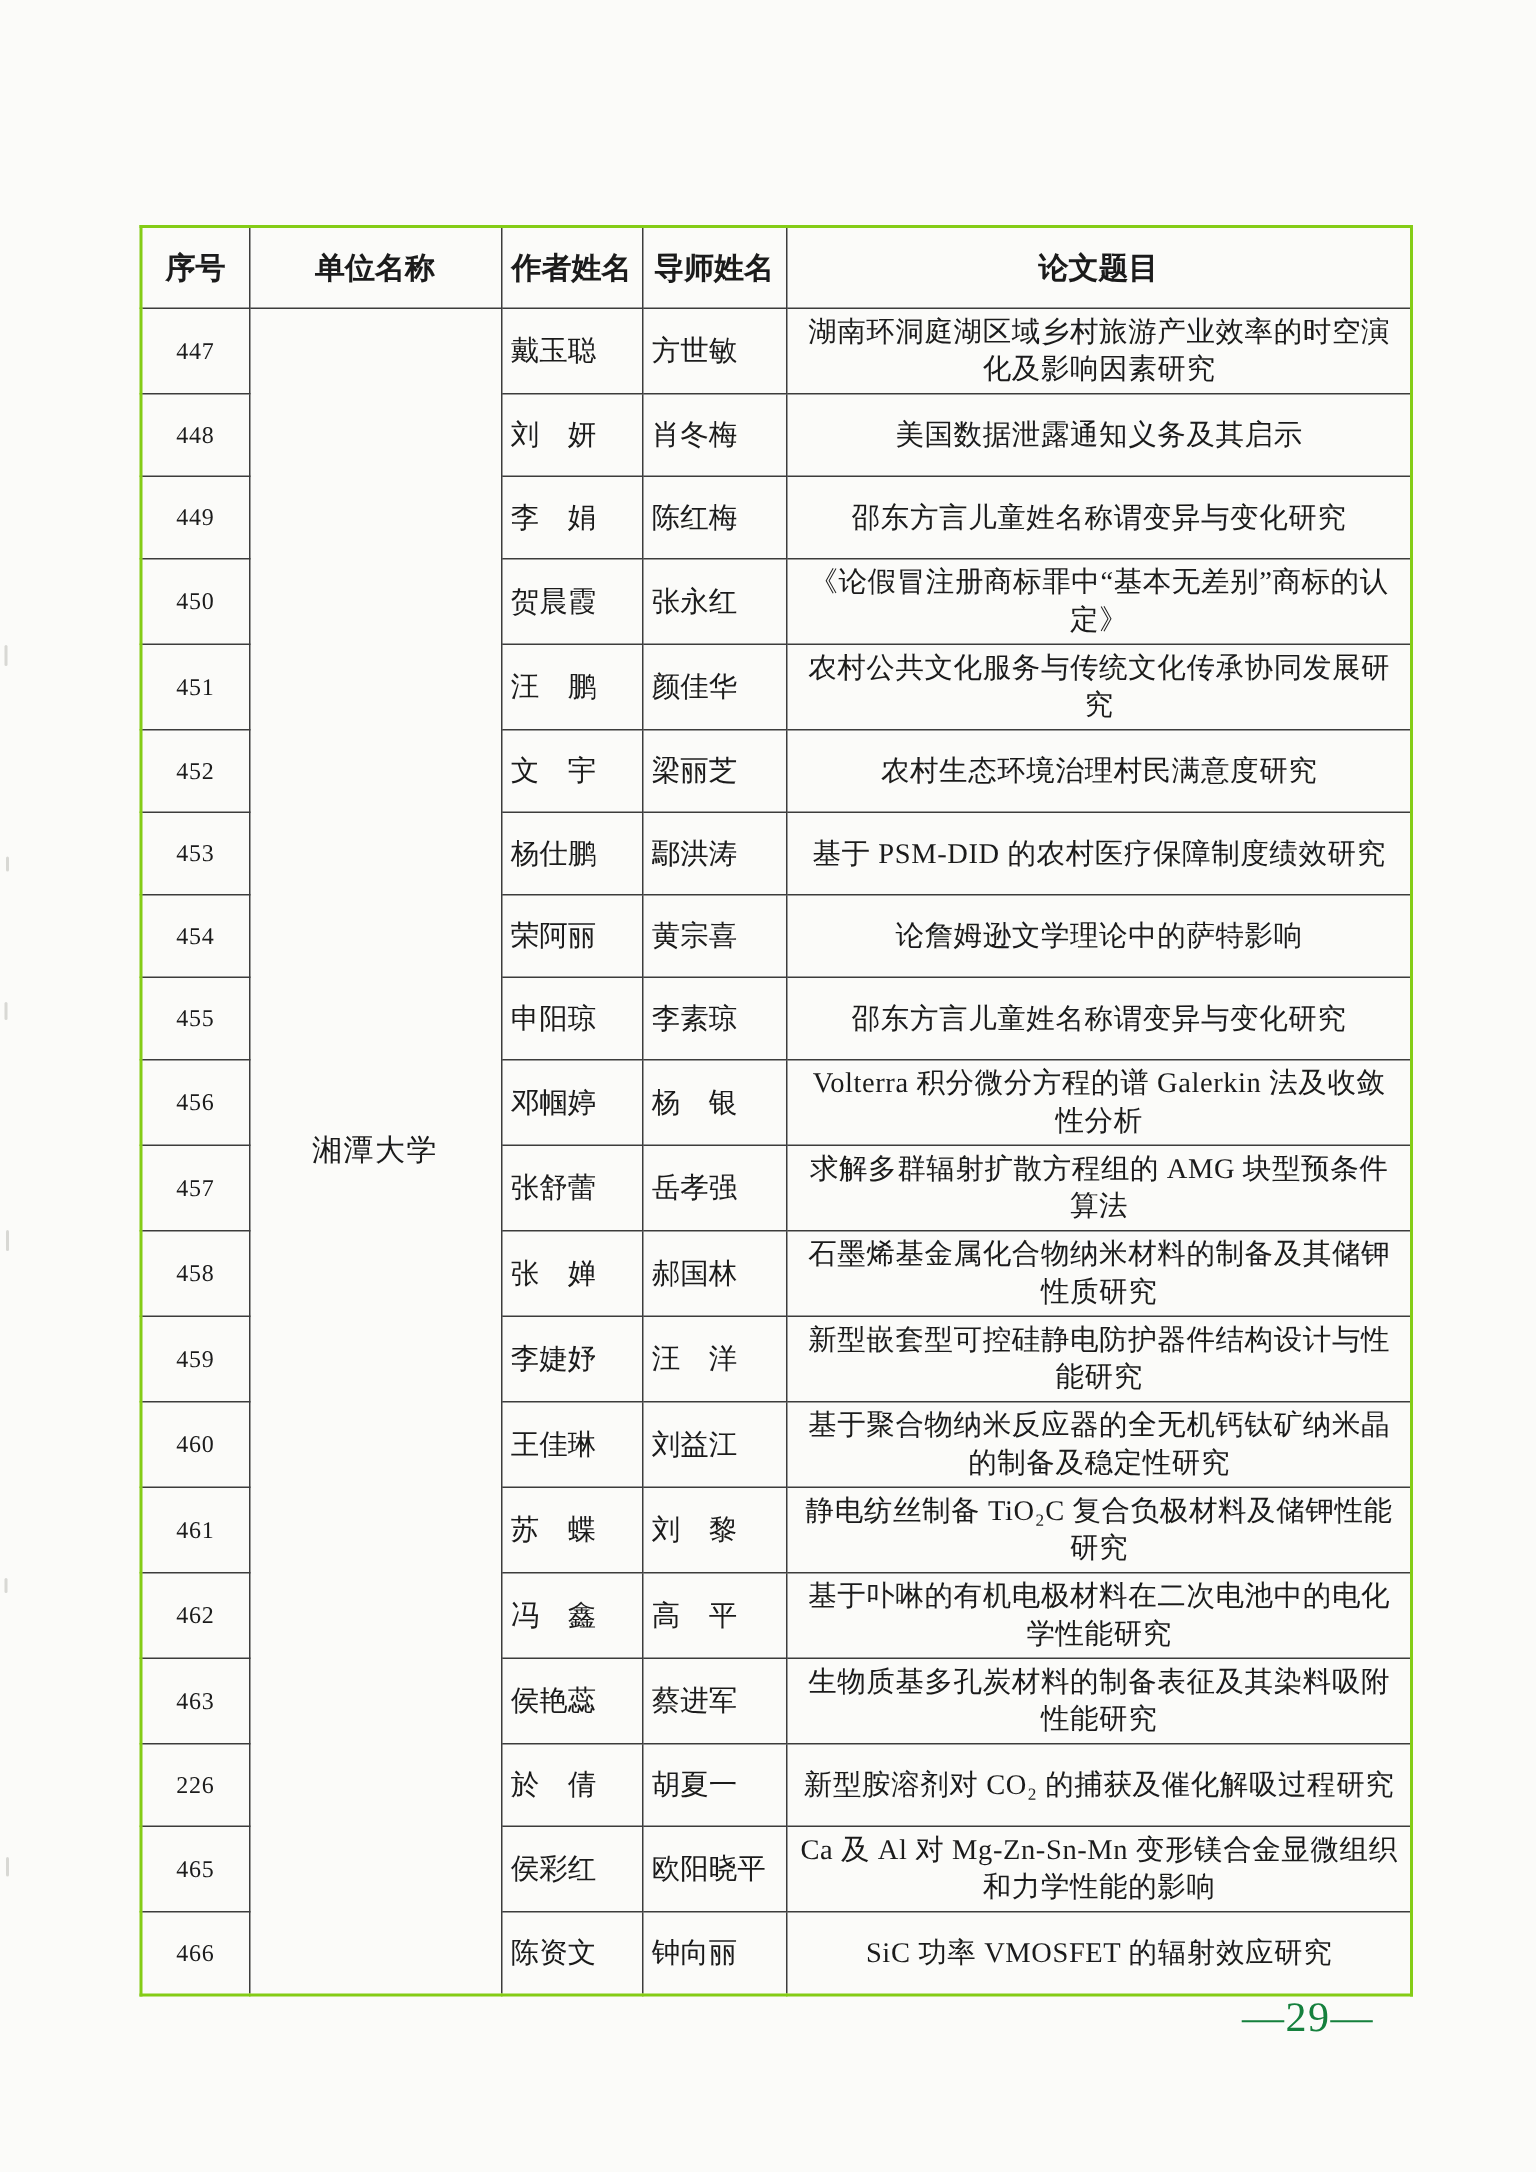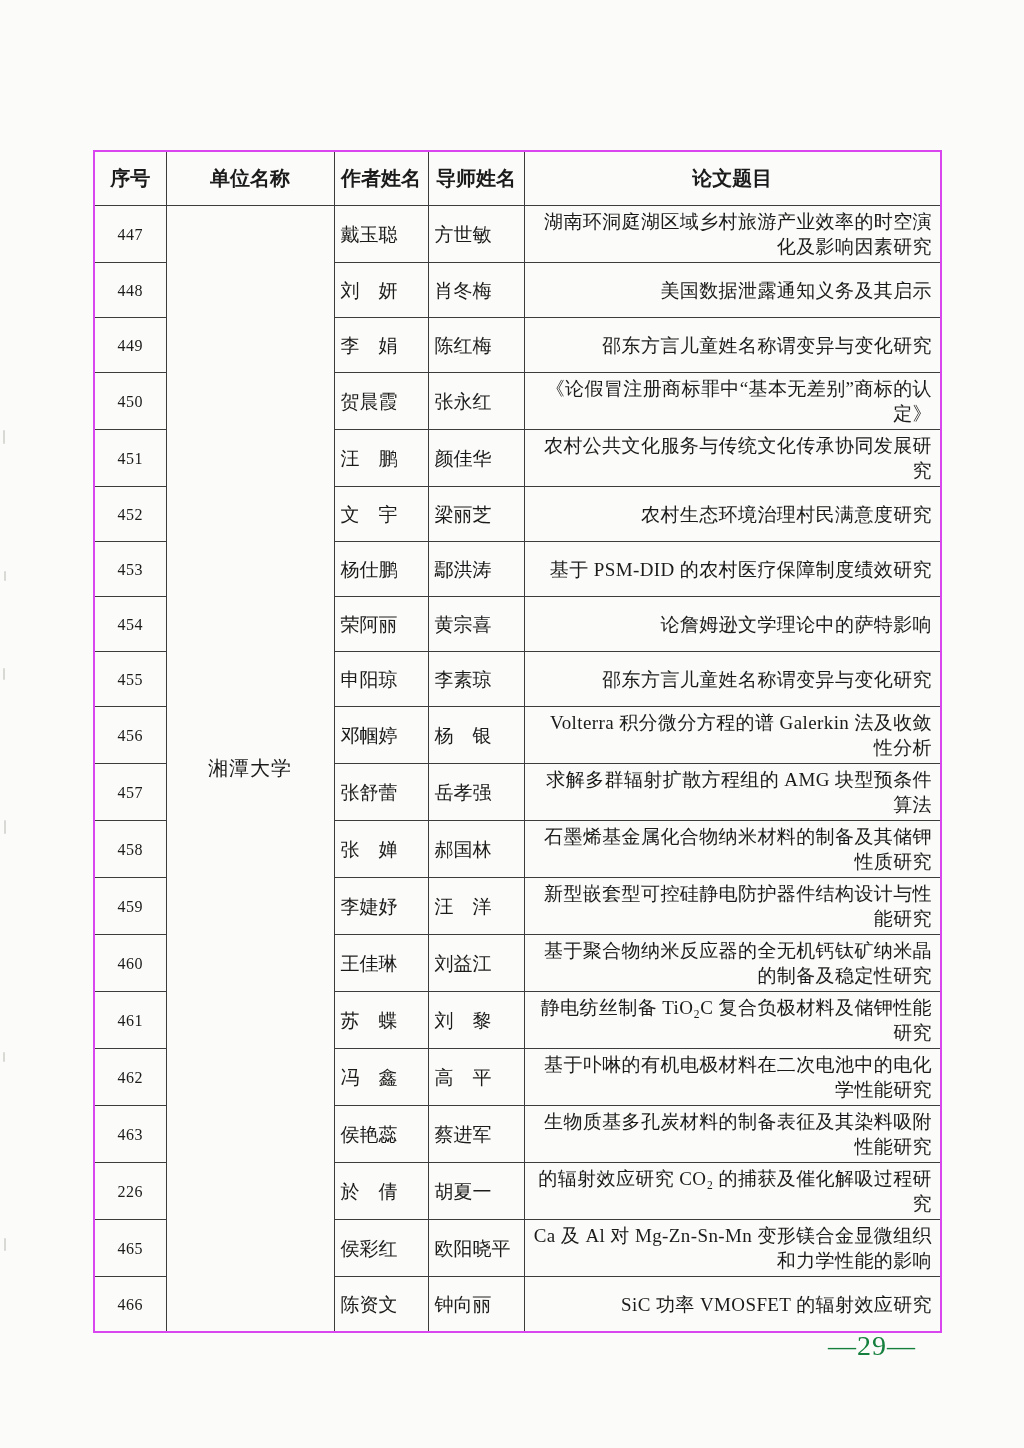--- a/index.html
+++ b/index.html
@@ -19,21 +19,21 @@
     position: absolute;
     inset: 0;
   }
   table.thesis-table {
     position: absolute;
     left: 93px;
     top: 150px;
     width: 847px;
     border-collapse: collapse;
     table-layout: fixed;
-    border: 2px solid #d946ef;
+    border: 2px solid #84cc16;
   }
   .thesis-table th,
   .thesis-table td {
     border: 1.5px solid #3c3c3c;
     vertical-align: middle;
     overflow: hidden;
   }
   .thesis-table th {
     height: 49px;
     font-size: 20px;
@@ -54,21 +54,21 @@
   }
   td.c-unit {
     text-align: center;
     font-size: 20px;
     letter-spacing: 1px;
   }
   td.c-name {
     text-align: left;
   }
   td.c-title {
-    text-align: right;
+    text-align: center;
     padding-left: 9px;
     padding-right: 8px;
     letter-spacing: 0.4px;
   }
   .page-number {
     position: absolute;
     left: 828px;
     top: 1330px;
     font-size: 28px;
     letter-spacing: 1px;
@@ -213,21 +213,21 @@
         <tr>
           <td class="c-serial">463</td>
           <td class="c-name">侯艳蕊</td>
           <td class="c-name">蔡进军</td>
           <td class="c-title">生物质基多孔炭材料的制备表征及其染料吸附性能研究</td>
         </tr>
         <tr>
           <td class="c-serial">226</td>
           <td class="c-name">於　倩</td>
           <td class="c-name">胡夏一</td>
-          <td class="c-title">的辐射效应研究 CO₂ 的捕获及催化解吸过程研究</td>
+          <td class="c-title">新型胺溶剂对 CO₂ 的捕获及催化解吸过程研究</td>
         </tr>
         <tr>
           <td class="c-serial">465</td>
           <td class="c-name">侯彩红</td>
           <td class="c-name">欧阳晓平</td>
           <td class="c-title">Ca 及 Al 对 Mg-Zn-Sn-Mn 变形镁合金显微组织和力学性能的影响</td>
         </tr>
         <tr>
           <td class="c-serial">466</td>
           <td class="c-name">陈资文</td>

